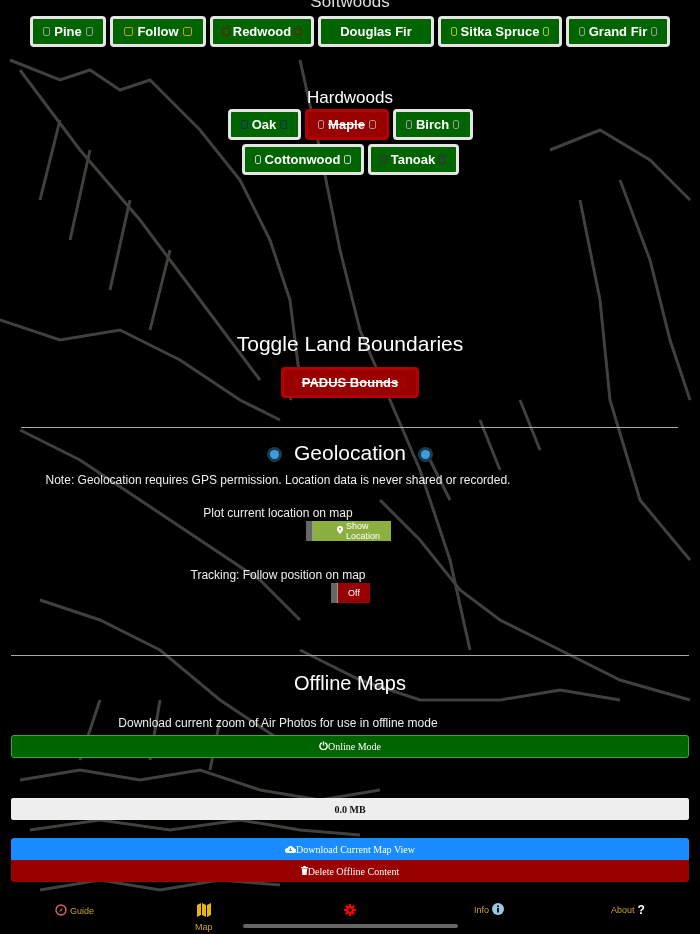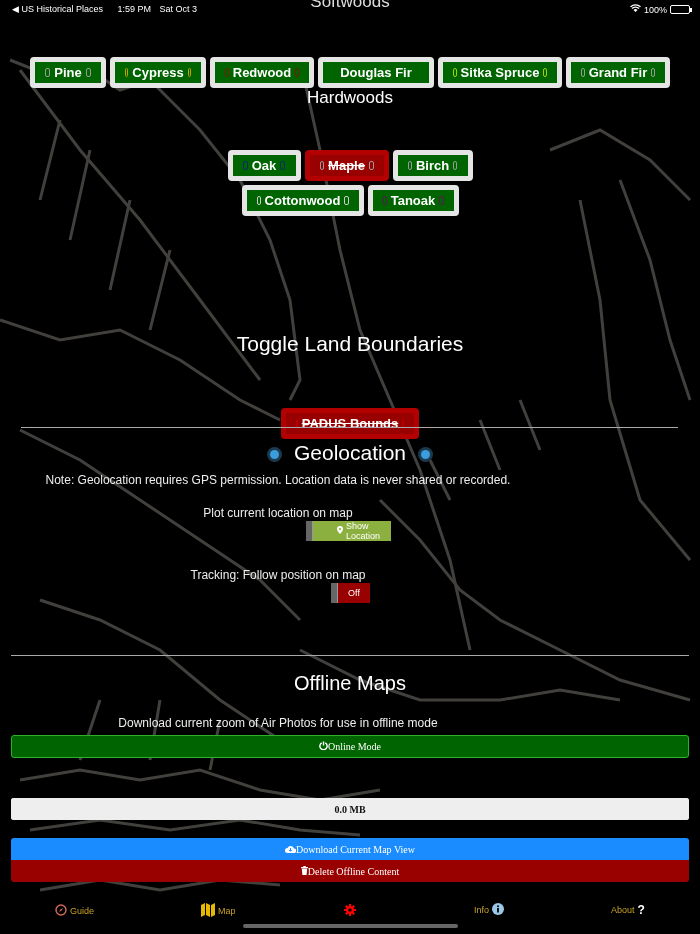--- a/index.html
+++ b/index.html
@@ -15,23 +15,23 @@
     .status-left span { margin-right: 6px; }
     .status-right { position: absolute; right: 10px; top: 4px; display: flex; align-items: center; gap: 3px; }
     .battery { width: 20px; height: 9px; border: 1px solid #fff; border-radius: 2px; padding: 1px; position: relative; }
     .battery-fill { width: 100%; height: 100%; background: #fff; border-radius: 1px; }
     .battery::after { content: ""; position: absolute; right: -3px; top: 2px; width: 2px; height: 4px; background: #fff; }
 
     .section-title-cut { position: absolute; top: -8px; width: 700px; text-align: center; font-size: 17px; color: #ddd; }
 
     .btn-row { position: absolute; display: flex; justify-content: center; width: 700px; gap: 4px; }
     .tree-btn {
-      height: 31px; border: 5px solid #e5e5e5; border-radius: 4px; background: #006400;
+      height: 31px; border: 3px solid #e5e5e5; border-radius: 4px; background: #006400;
       color: #fff; font-weight: bold; font-size: 13px; display: flex; align-items: center;
-      justify-content: center; padding: 0 10px; gap: 4px; cursor: pointer; white-space: nowrap; margin-top: 41px;
+      justify-content: center; padding: 0 10px; gap: 4px; cursor: pointer; white-space: nowrap;
     }
     .tree-btn.off { background: #990000; border-color: #b30000; color: #fff; text-decoration: line-through; }
     .sq { width: 9px; height: 9px; border: 1px solid #aaa; border-radius: 2px; display: inline-block; }
 
     .heading { position: absolute; width: 700px; text-align: center; color: #fff; }
     .h-md { font-size: 17px; }
     .h-lg { font-size: 21px; }
     .h-xl { font-size: 20px; }
 
     .divider { position: absolute; height: 1px; background: #aaa; }
@@ -76,48 +76,32 @@
     <path d="M30 830 L100 820 L170 830 L240 820 L300 830 L360 835"></path>
     <path d="M40 890 L100 880 L160 890 L220 880 L280 885"></path>
     <path d="M620 880 L650 860 L680 880"></path>
     <path d="M430 460 L450 500 M480 420 L500 470 M520 400 L540 450"></path>
     <path d="M100 700 L80 760 M160 700 L150 760 M220 720 L210 770"></path>
   </g>
 </svg>
 
 <div class="content">
 
-  <div class="status-bar">
-    <div class="status-left">
-      <span>◀ <span>US Historical Places</span></span>
-      <span>1:59 PM</span>
-      <span>Sat Oct 3</span>
-    </div>
-    <div class="status-right">
-      <span>
-        <svg width="11" height="9" viewBox="0 0 11 9">
-            <path d="M5.5 8 L3.5 6 A3 3 0 0 1 7.5 6 Z M1.5 4 A6 6 0 0 1 9.5 4 L8.5 5 A4.5 4.5 0 0 0 2.5 5 Z M0 2.5 A8 8 0 0 1 11 2.5 L10 3.3 A6.5 6.5 0 0 0 1 3.3 Z" fill="#fff"></path>
-          </svg>
-      </span>
-      <span>100%</span>
-      <span class="battery"><span class="battery-fill"></span></span>
-    </div>
-  </div>
 
   <div class="section-title-cut">Softwoods</div>
 
   <div class="btn-row" style="top:16px;">
     <div class="tree-btn" style="width:76px">
       <span class="sq" style="border-color:#9a9a9a"></span>
       <span>Pine</span>
       <span class="sq" style="border-color:#9a9a9a"></span>
     </div>
     <div class="tree-btn" style="width:96px">
       <span class="sq" style="border-color:#c8a000"></span>
-      <span>Cypress</span>
+      <span>Follow</span>
       <span class="sq" style="border-color:#c8a000"></span>
     </div>
     <div class="tree-btn" style="width:104px">
       <span class="sq" style="border-color:#7a1a00"></span>
       <span>Redwood</span>
       <span class="sq" style="border-color:#7a1a00"></span>
     </div>
     <div class="tree-btn" style="width:116px">
       <span>Douglas Fir</span>
     </div>
@@ -242,21 +226,21 @@
   <div class="tab-bar">
     <div class="tab" style="left:55px; top:4px;">
       <span>
         <svg width="12" height="12" viewBox="0 0 12 12">
             <circle cx="6" cy="6" r="5" fill="none" stroke="#d46a5a" stroke-width="1.4"></circle>
             <path d="M8 4 L6.6 6.6 L4 8 L5.4 5.4 Z" fill="#d46a5a"></path>
           </svg>
       </span>
       <span>Guide</span>
     </div>
-    <div class="tab" style="left:201px; top:3px;">
+    <div class="tab" style="left:195px; top:3px;flex-direction:column;">
       <span>
         <svg width="14" height="14" viewBox="0 0 14 14">
             <path d="M0 2 L4 0 L4 12 L0 14 Z M5 0 L9 2 L9 14 L5 12 Z M10 2 L14 0 L14 12 L10 14 Z" fill="#e6b800"></path>
           </svg>
       </span>
       <span>Map</span>
     </div>
     <div class="tab" style="left:344px; top:4px;">
       <span>
         <svg width="12" height="12" viewBox="0 0 12 12">

